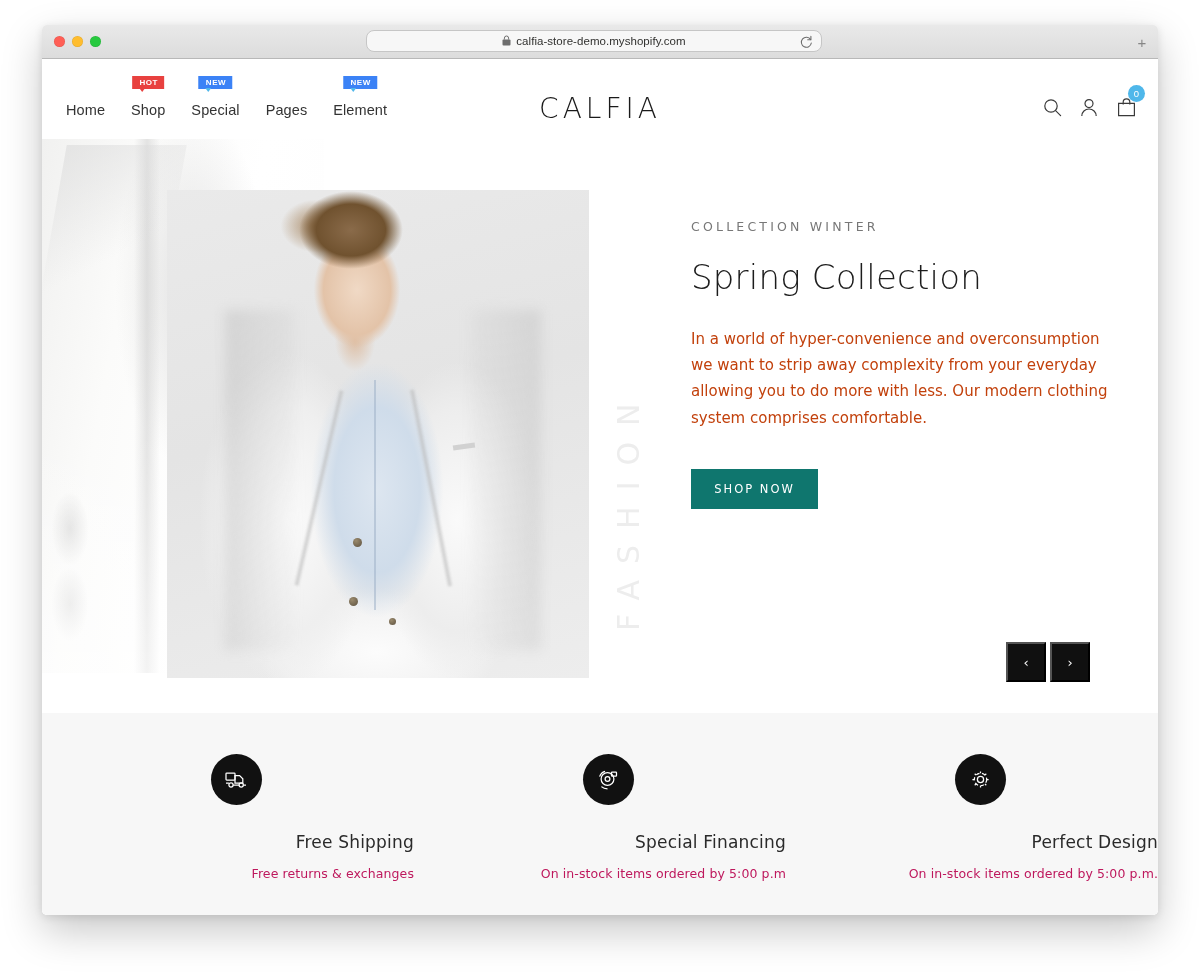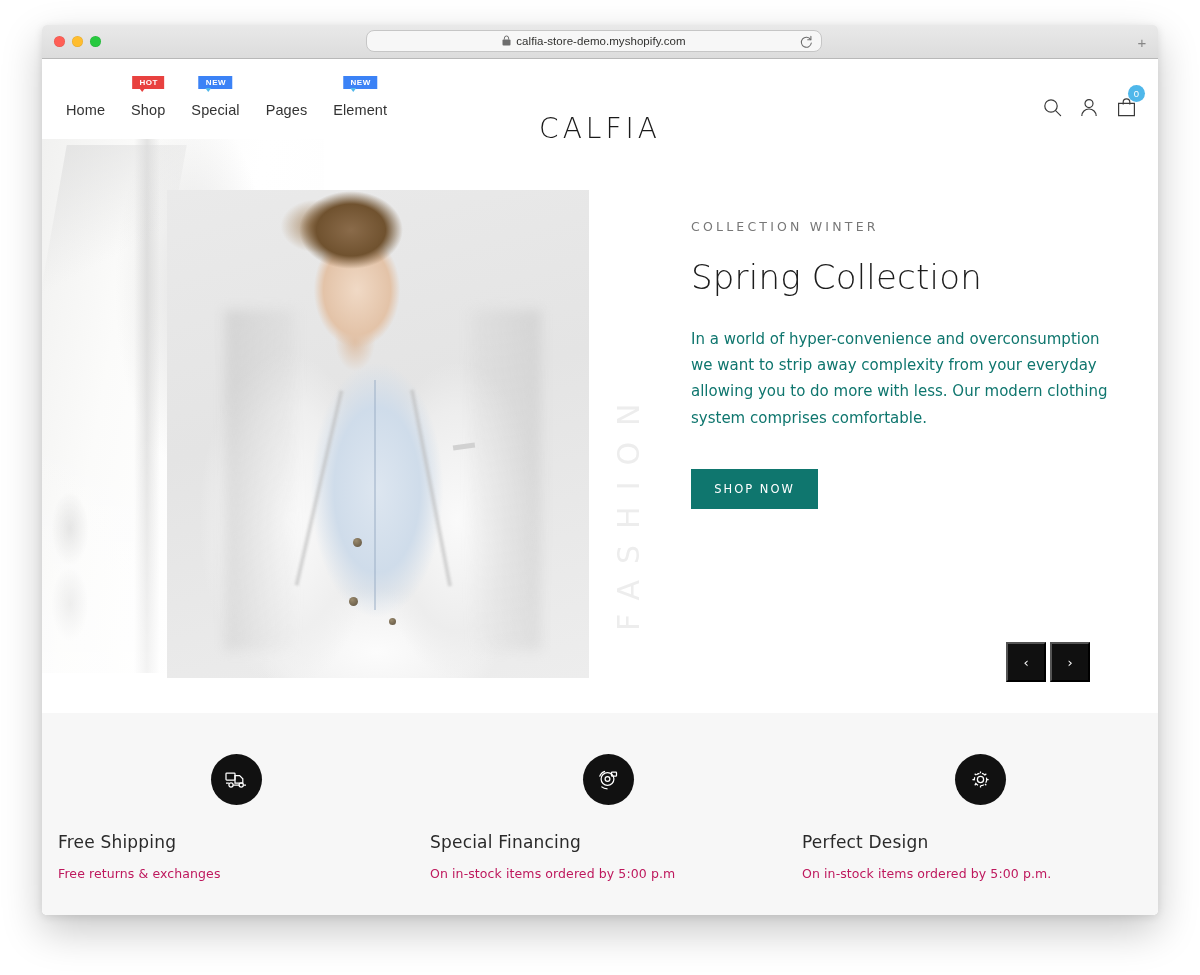--- a/index.html
+++ b/index.html
@@ -149,21 +149,20 @@
     position: absolute;
     left: 50%;
     top: 33px;
     transform: translateX(-50%);
     font-size: 28px;
     letter-spacing: 4px;
     color: #1a1a1a;
     font-weight: 300;
     font-family: "DejaVu Sans", sans-serif;
     white-space: nowrap;
-    margin-top: 20px;
   }
 
   .nav-right {
     position: absolute;
     right: 22px;
     top: 38px;
     display: flex;
     align-items: center;
     gap: 17px;
   }
@@ -353,21 +352,21 @@
     line-height: 1.05;
     font-weight: 300;
     color: #1c1c1c;
     letter-spacing: 0.2px;
     margin-bottom: 30px;
     font-family: "DejaVu Sans", sans-serif;
   }
   .hero-text {
     font-size: 15px;
     line-height: 1.76;
-    color: #0f766e;
+    color: #c2410c;
     width: 428px;
     margin-bottom: 38px;
     font-family: "DejaVu Sans", sans-serif;
   }
   .shop-now {
     display: inline-flex;
     align-items: center;
     justify-content: center;
     width: 127px;
     height: 40px;
@@ -402,21 +401,21 @@
   
   .features {
     position: relative;
     height: 202px;
     background: #f7f7f7;
     display: flex;
   }
   .feature {
     flex: 1;
     padding-top: 41px;
-    text-align: left;
+    text-align: right;
     margin-left: 16px;
   }
   .feature-icon {
     width: 51px;
     height: 51px;
     margin: 0 auto 27px;
     border-radius: 50%;
     background: #111111;
     display: flex;
     align-items: center;

